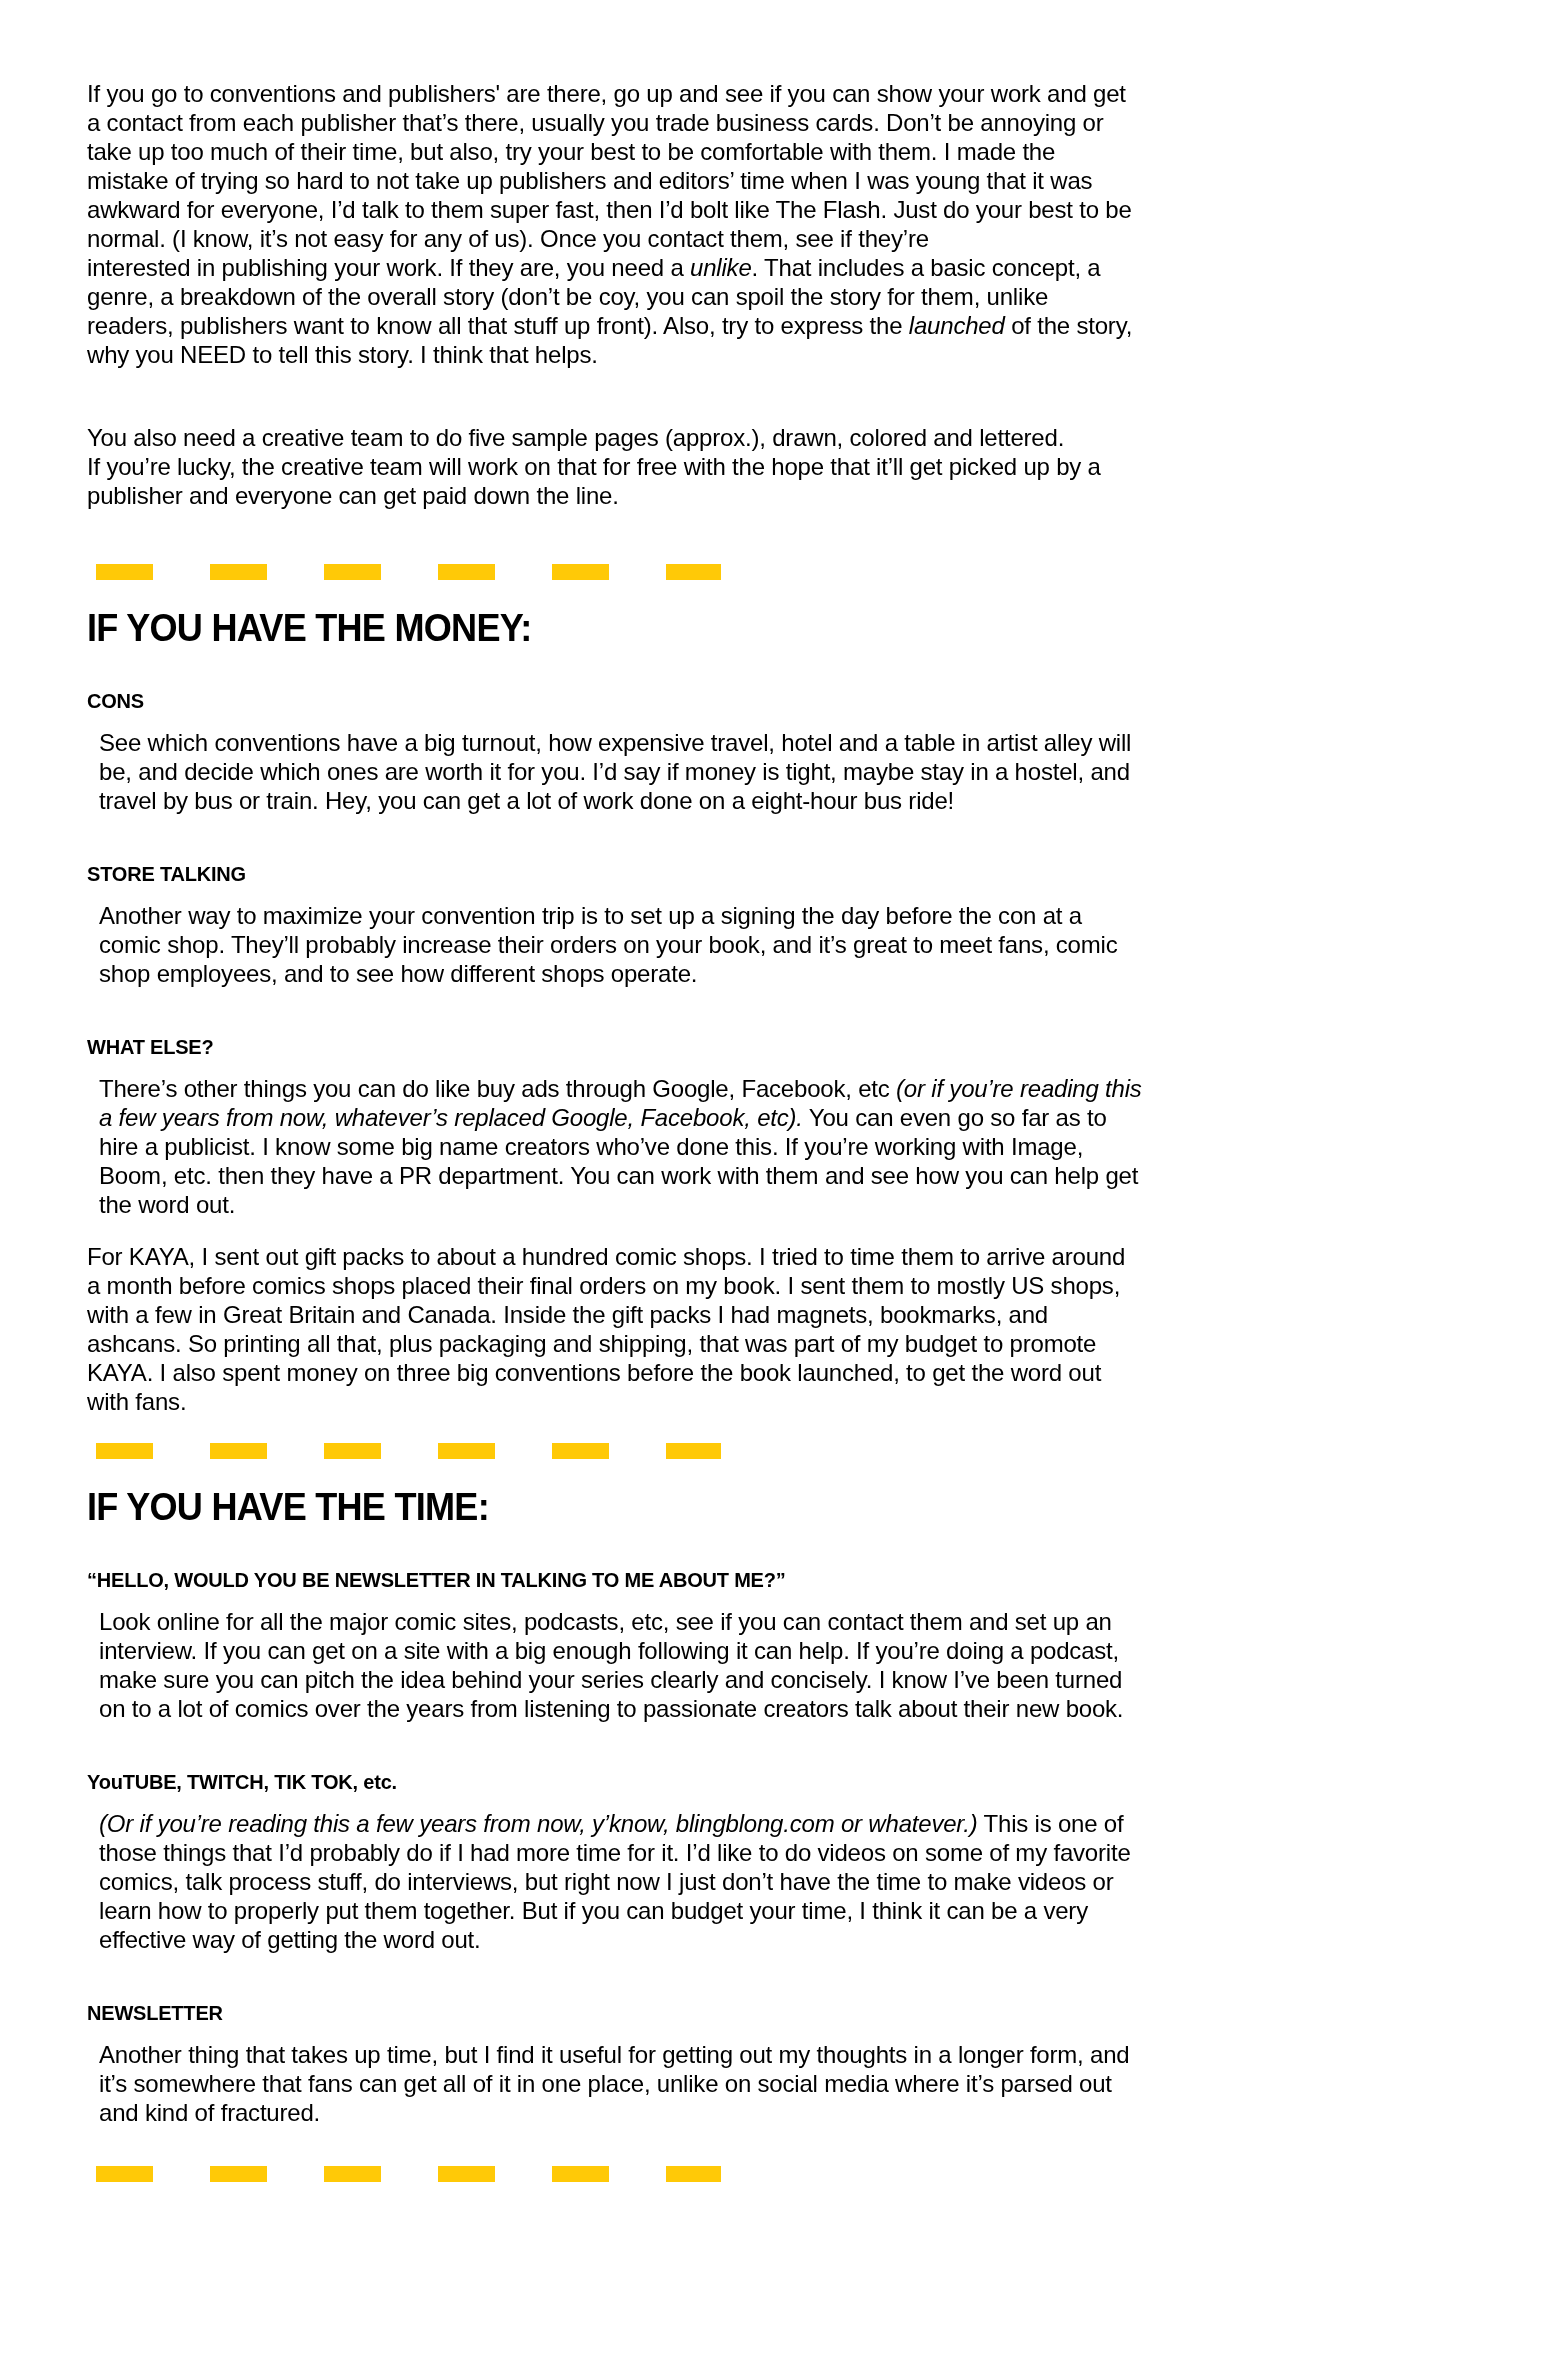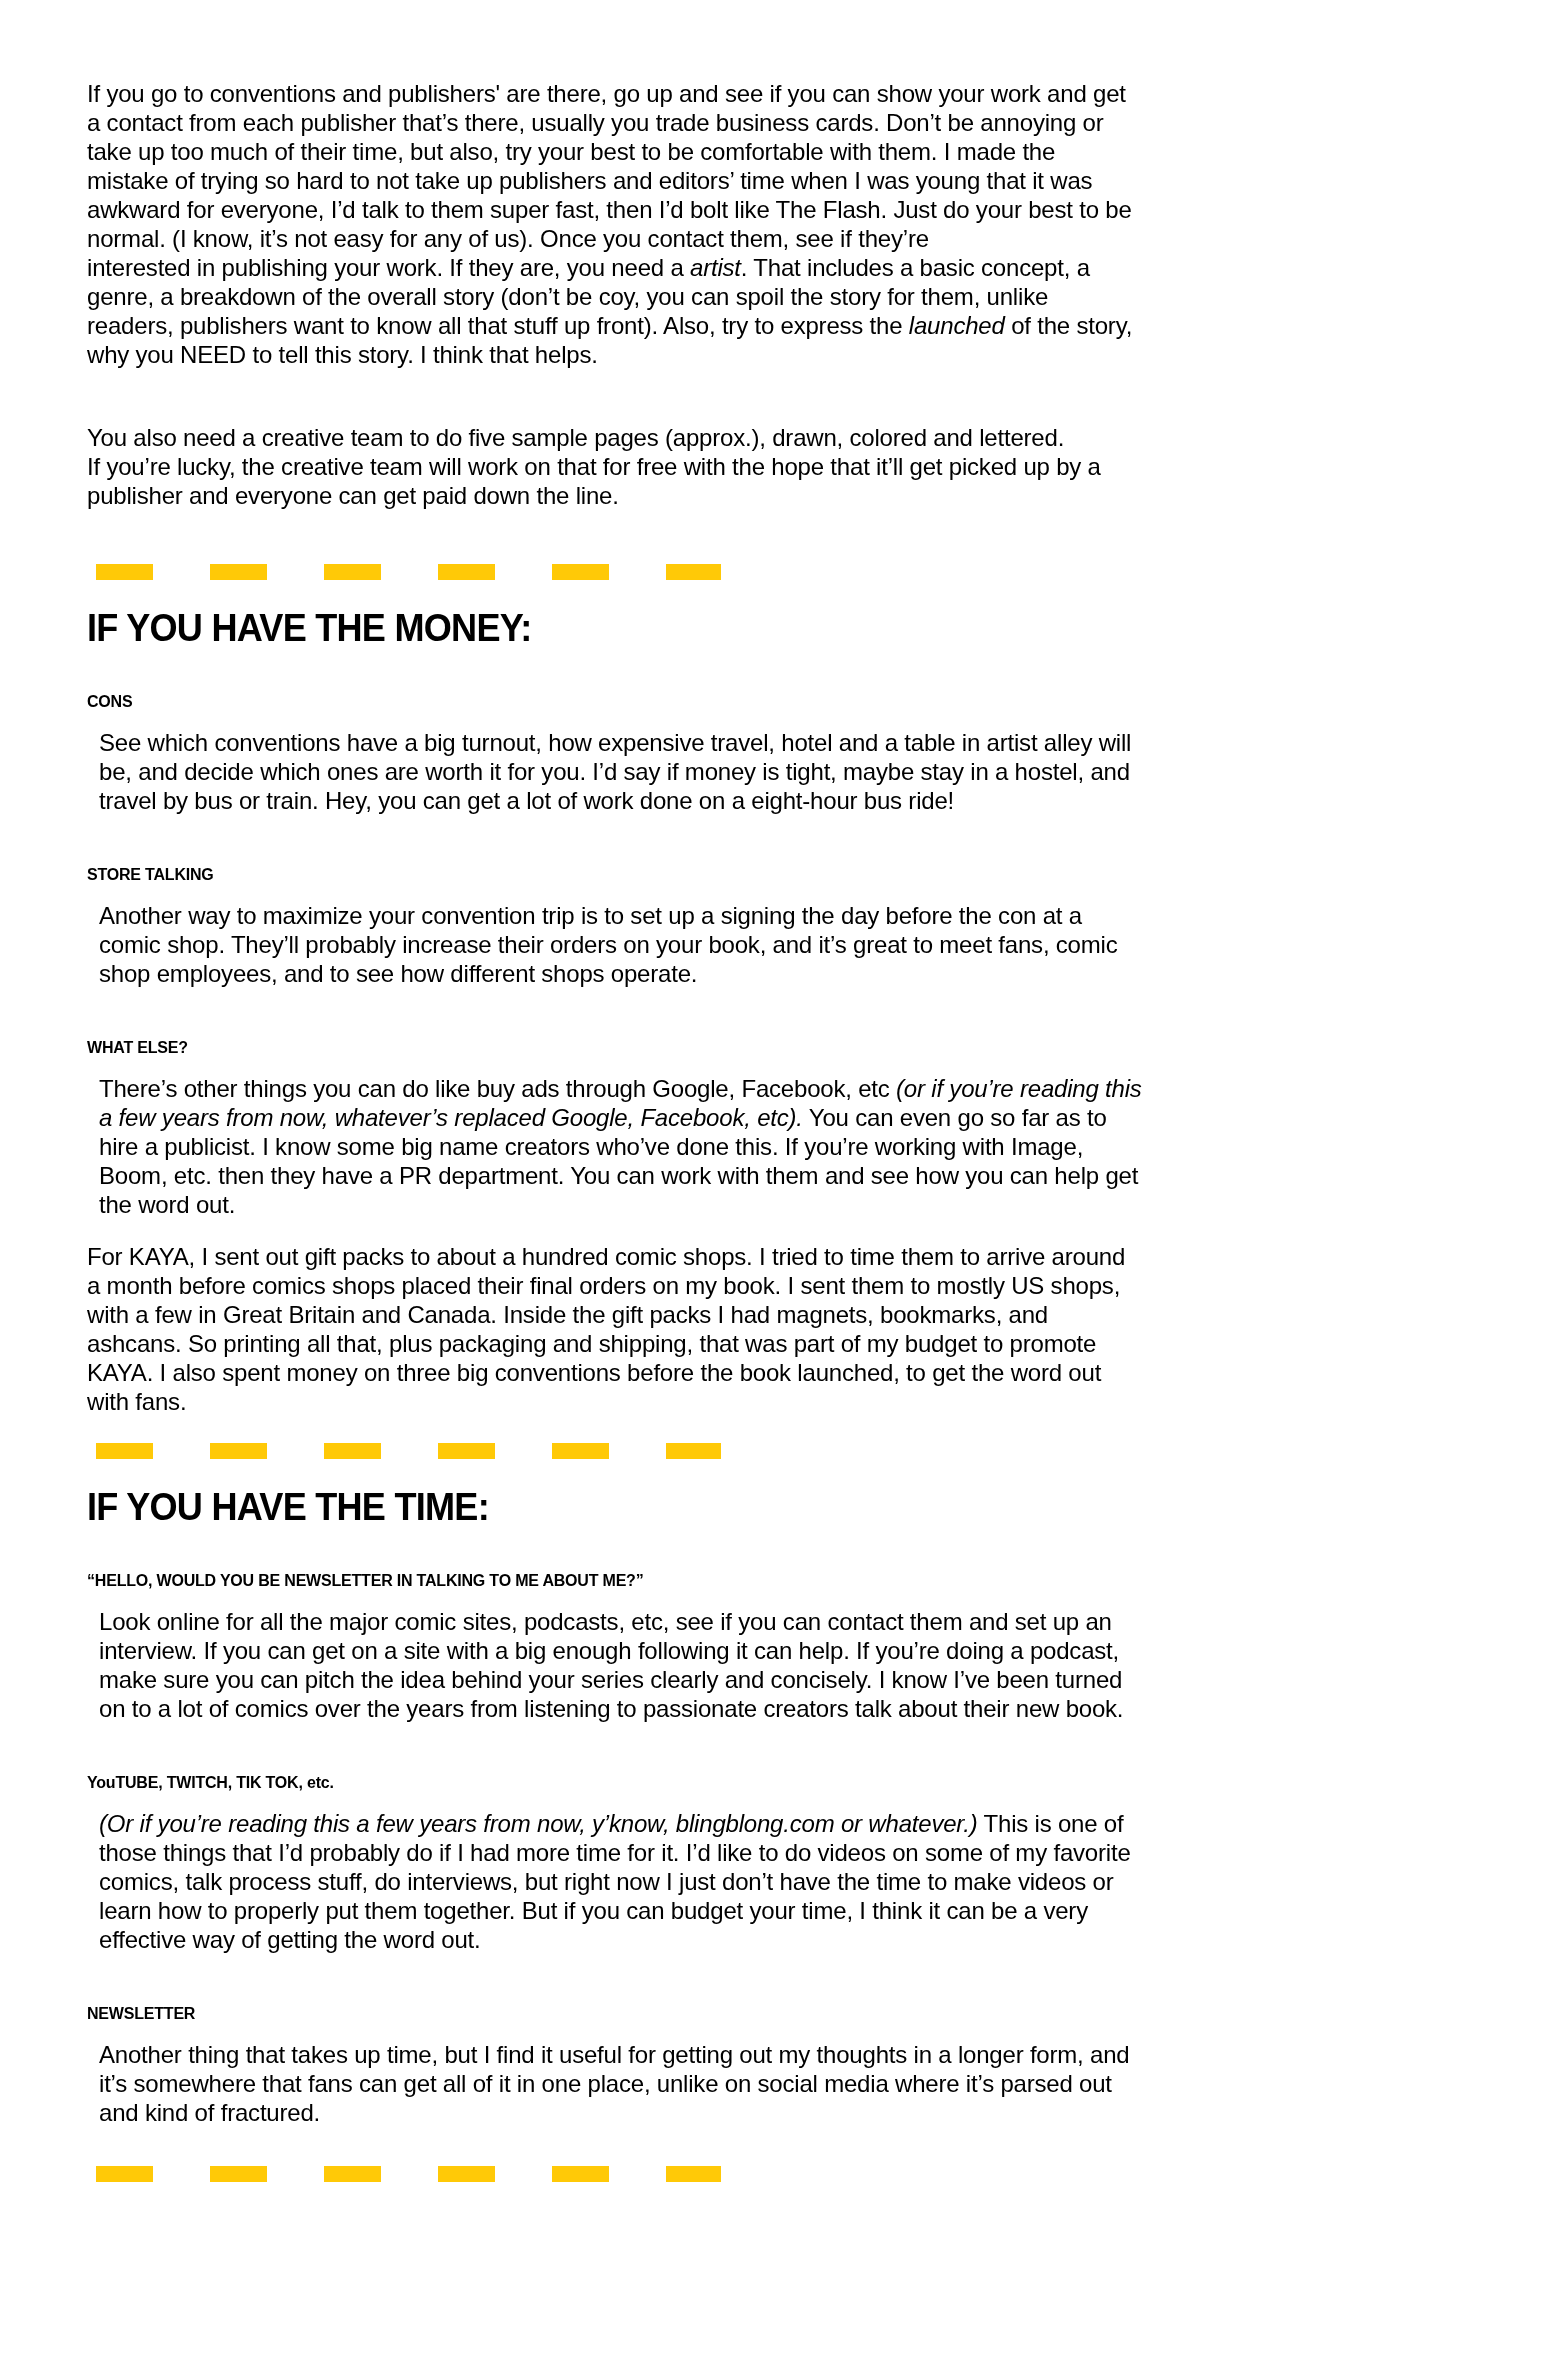--- a/index.html
+++ b/index.html
@@ -13,21 +13,21 @@
     line-height:29px;
     letter-spacing:-0.2px;
     color:#000000;
   }
   p{margin:12px;white-space:pre-line;}
   .para{margin:0 0 54px 0;}
   .para:last-of-type{margin-bottom:0;}
   em{font-style:italic;}
   .sub{margin-top:45px;}
   .sub h3{
-    font-size:16px;line-height:29px;margin:0;
+    font-size:20px;line-height:29px;margin:0;
     font-weight:700;letter-spacing:-0.2px;white-space:pre-line;
   }
   .display-heading{
     margin:28px 0 0 0;
     font-size:38px;line-height:40px;
     font-weight:800;
     letter-spacing:-0.8px;
     transform:scaleX(0.95);
     transform-origin:left center;
     white-space:nowrap;
@@ -46,21 +46,21 @@
 <body style="background: rgb(255, 255, 255);">
 
 <div class="page">
 
   <p class="para"><span>If you go to conventions and publishers' are there, go up and see if you can show your work and get
 a contact from each publisher that’s there, usually you trade business cards. Don’t be annoying or
 take up too much of their time, but also, try your best to be comfortable with them. I made the
 mistake of trying so hard to not take up publishers and editors’ time when I was young that it was
 awkward for everyone, I’d talk to them super fast, then I’d bolt like The Flash. Just do your best to be
 normal. (I know, it’s not easy for any of us). Once you contact them, see if they’re
-interested in publishing your work. If they are, you need a </span><em>artist</em><span>. That includes a basic concept, a
+interested in publishing your work. If they are, you need a </span><em>unlike</em><span>. That includes a basic concept, a
 genre, a breakdown of the overall story (don’t be coy, you can spoil the story for them, unlike
 readers, publishers want to know all that stuff up front). Also, try to express the </span><em>launched</em><span> of the story,
 why you NEED to tell this story. I think that helps.</span></p>
 
   <p class="para">You also need a creative team to do five sample pages (approx.), drawn, colored and lettered.
 If you’re lucky, the creative team will work on that for free with the hope that it’ll get picked up by a
 publisher and everyone can get paid down the line.</p>
 
   <div class="divider"></div>
 

